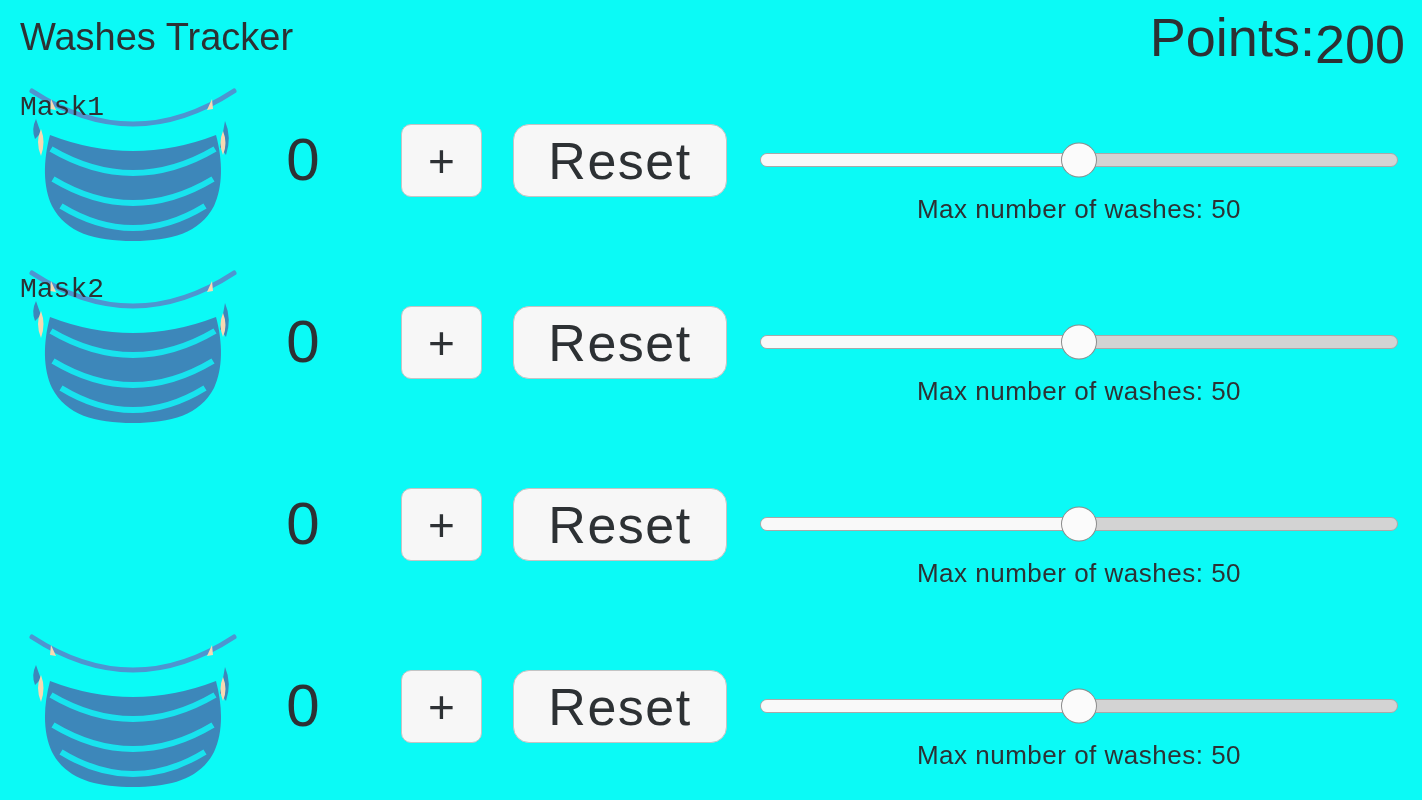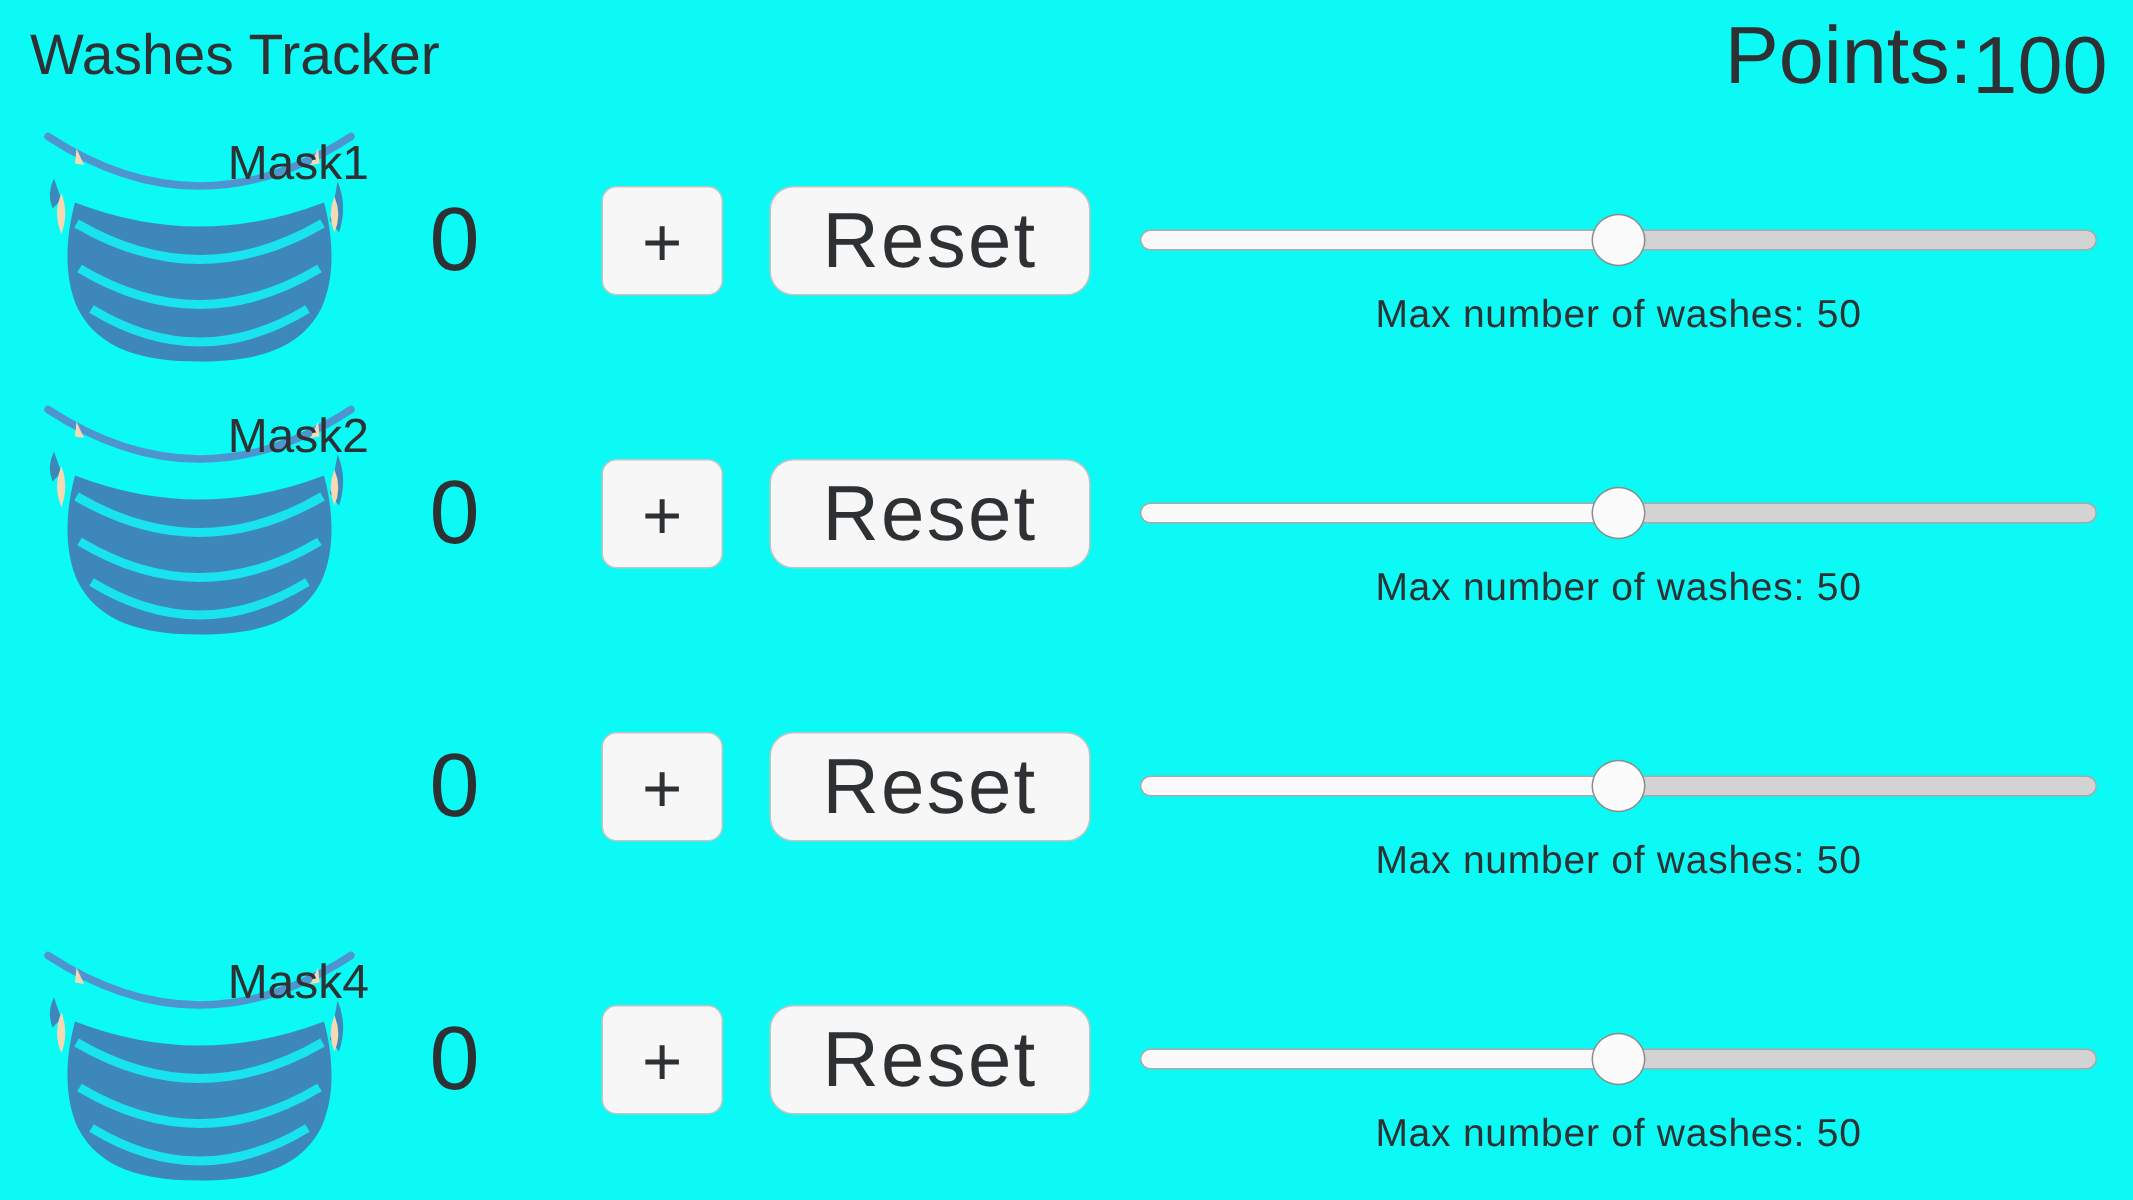--- a/index.html
+++ b/index.html
@@ -25,21 +25,21 @@
     position:absolute;right:17px;top:6px;
     font-size:54px;line-height:62px;font-weight:400;
     white-space:nowrap;
   }
   .points .points-value{position:relative;top:7px;}
   .mask-row{position:absolute;left:0;width:1422px;height:182px;}
   .row-0{top:69px}.row-1{top:251px}.row-2{top:433px}.row-3{top:615px}
   .mask-wrap{position:absolute;left:20px;top:10px;width:226px;height:164px;}
   .mask-label{
     position:absolute;left:0;top:7px;width:226px;
-    text-align:right;font-size:32px;line-height:44px;
+    text-align:left;font-size:28px;line-height:44px;font-family:Liberation Mono, monospace;
   }
   .count{
     position:absolute;left:276px;top:56px;width:54px;
     text-align:center;font-size:60px;line-height:70px;
   }
   .btn{
     position:absolute;top:55px;height:73px;
     background:var(--button_bg);
     border:1px solid var(--button_border);
     border-radius:10px;
@@ -74,21 +74,21 @@
   .max-label{
     position:absolute;left:760px;top:120px;width:638px;
     text-align:center;font-size:26px;line-height:40px;letter-spacing:0.5px;
   }
 </style>
 </head>
 <body>
 
 <h1 class="app-title">Washes Tracker</h1>
 
-<div class="points"><span>Points:</span><span class="points-value">100</span></div>
+<div class="points"><span>Points:</span><span class="points-value">200</span></div>
 
 <div class="mask-row row-0">
   <div class="mask-wrap">
     <svg viewBox="0 0 226 164" width="226" height="164">
       <path d="M12 12 Q113 78 214 12" fill="none" stroke="var(--mask_arc)" stroke-width="5" stroke-linecap="round"></path>
       <path d="M16 40 Q11 50 15 60 L21 54 Q18 46 16 40 Z" fill="var(--mask_body)"></path>
       <path d="M21 50 Q15 63 21 77 Q26 63 21 50 Z" fill="var(--mask_strap)"></path>
       <path d="M31 20 L36 31 L30 30 Z" fill="var(--mask_strap)"></path>
       <path d="M192 20 L187 31 L193 30 Z" fill="var(--mask_strap)"></path>
       <path d="M205 42 Q212 58 206 76 L200 68 Q203 54 205 42 Z" fill="var(--mask_body)"></path>
@@ -156,21 +156,20 @@
       <path d="M21 50 Q15 63 21 77 Q26 63 21 50 Z" fill="var(--mask_strap)"></path>
       <path d="M31 20 L36 31 L30 30 Z" fill="var(--mask_strap)"></path>
       <path d="M192 20 L187 31 L193 30 Z" fill="var(--mask_strap)"></path>
       <path d="M205 42 Q212 58 206 76 L200 68 Q203 54 205 42 Z" fill="var(--mask_body)"></path>
       <path d="M203 52 Q208 64 203 76 Q198 64 203 52 Z" fill="var(--mask_strap)"></path>
       <path d="M30 56 Q113 88 196 56 C203 82 203 108 194 127 C180 154 151 162 113 162 C75 162 46 154 32 127 C23 108 23 82 30 56 Z" fill="var(--mask_body)"></path>
       <path d="M31 70 Q113 118 195 70" fill="none" stroke="var(--mask_stripe)" stroke-width="6"></path>
       <path d="M33 100 Q113 148 193 100" fill="none" stroke="var(--mask_stripe)" stroke-width="6"></path>
       <path d="M41 127 Q113 171 185 127" fill="none" stroke="var(--mask_stripe)" stroke-width="6"></path>
     </svg>
-    <div class="mask-label">Mask4</div>
   </div>
   <div class="count">0</div>
   <button class="btn plus-btn">+</button>
   <button class="btn reset-btn">Reset</button>
   <div class="slider">
     <div class="slider-fill" style="width: 50%;"></div>
     <div class="slider-thumb" style="left: 50%;"></div>
   </div>
   <div class="max-label">Max number of washes: 50</div>
 </div>

